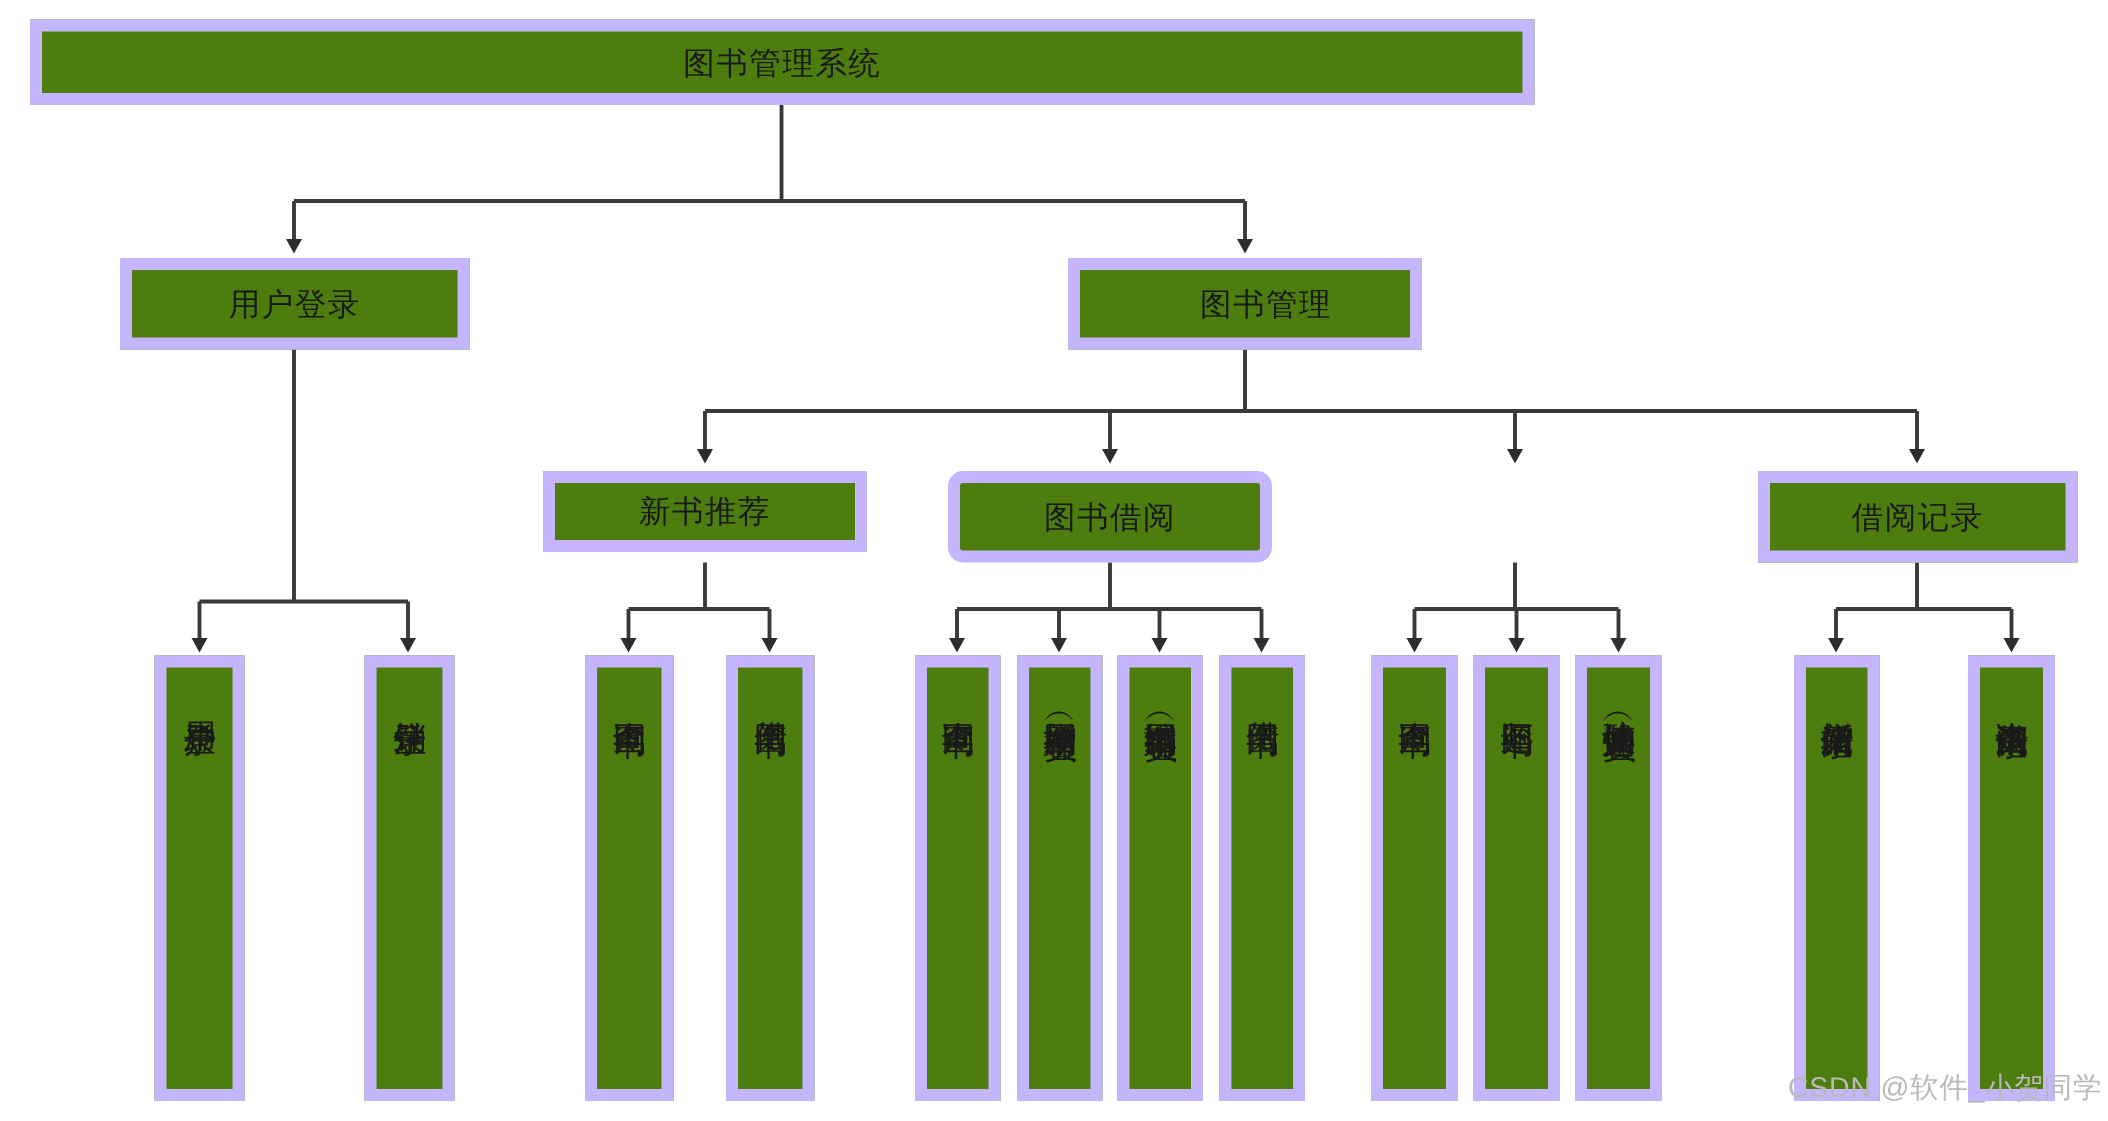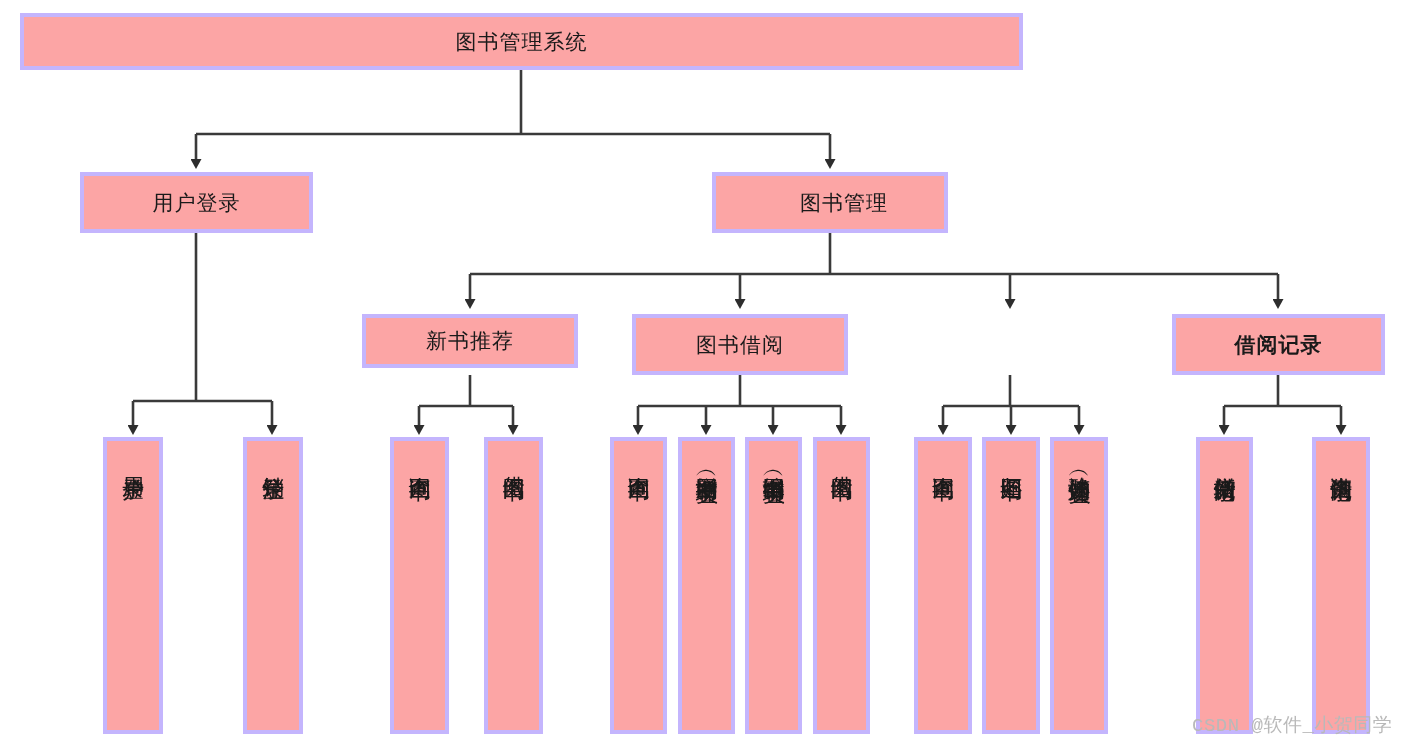--- a/index.html
+++ b/index.html
@@ -20,22 +20,22 @@
   #wires {
     position: absolute;
     left: 0;
     top: 0;
     width: 1405px;
     height: 747px;
   }
   .node {
     position: absolute;
     box-sizing: border-box;
-    border: 4px solid #c4b5fd;
-    background: #fca5a5;
+    border: 8px solid #c4b5fd;
+    background: #4d7c0f;
     display: flex;
     align-items: center;
     justify-content: center;
     color: #1a1a1a;
     overflow: hidden;
   }
   .node.root {
     font-size: 21px;
   }
   .node.branch {
@@ -61,21 +61,20 @@
   }
   #watermark {
     position: absolute;
     left: 1192px;
     top: 712px;
     font-size: 19px;
     color: #b9b9b9;
     white-space: nowrap;
     letter-spacing: 0.5px;
     pointer-events: none;
-    font-family: Liberation Mono, monospace;
   }
 </style>
 </head>
 <body>
 
 <div id="canvas">
 
   <svg id="wires" viewBox="0 0 1405 747" xmlns="http://www.w3.org/2000/svg">
     <defs>
       <marker id="arrow" markerWidth="10" markerHeight="11" refX="1" refY="5.5" orient="auto" markerUnits="userSpaceOnUse">
@@ -133,24 +132,24 @@
   <div class="node branch" style="left:80px; top:172px; width:233px; height:61px;">
     <span class="htext">用户登录</span>
   </div>
   <div class="node branch" style="left:712px; top:172px; width:236px; height:61px;padding-left:28px;">
     <span class="htext">图书管理</span>
   </div>
 
   <div class="node branch" style="left:362px; top:314px; width:216px; height:54px;">
     <span class="htext">新书推荐</span>
   </div>
-  <div class="node branch" style="left:632px; top:314px; width:216px; height:61px;">
+  <div class="node branch" style="left:632px; top:314px; width:216px; height:61px;border-radius:10px;">
     <span class="htext">图书借阅</span>
   </div>
-  <div class="node branch" style="left:1172px; top:314px; width:213px; height:61px;font-weight:bold;">
+  <div class="node branch" style="left:1172px; top:314px; width:213px; height:61px;">
     <span class="htext">借阅记录</span>
   </div>
 
   <div class="node leaf" style="left:103px; top:437px; width:60px; height:297px;">
     <span class="vtext">用户登录</span>
   </div>
   <div class="node leaf" style="left:243px; top:437px; width:60px; height:297px;">
     <span class="vtext">注销登录</span>
   </div>
 

